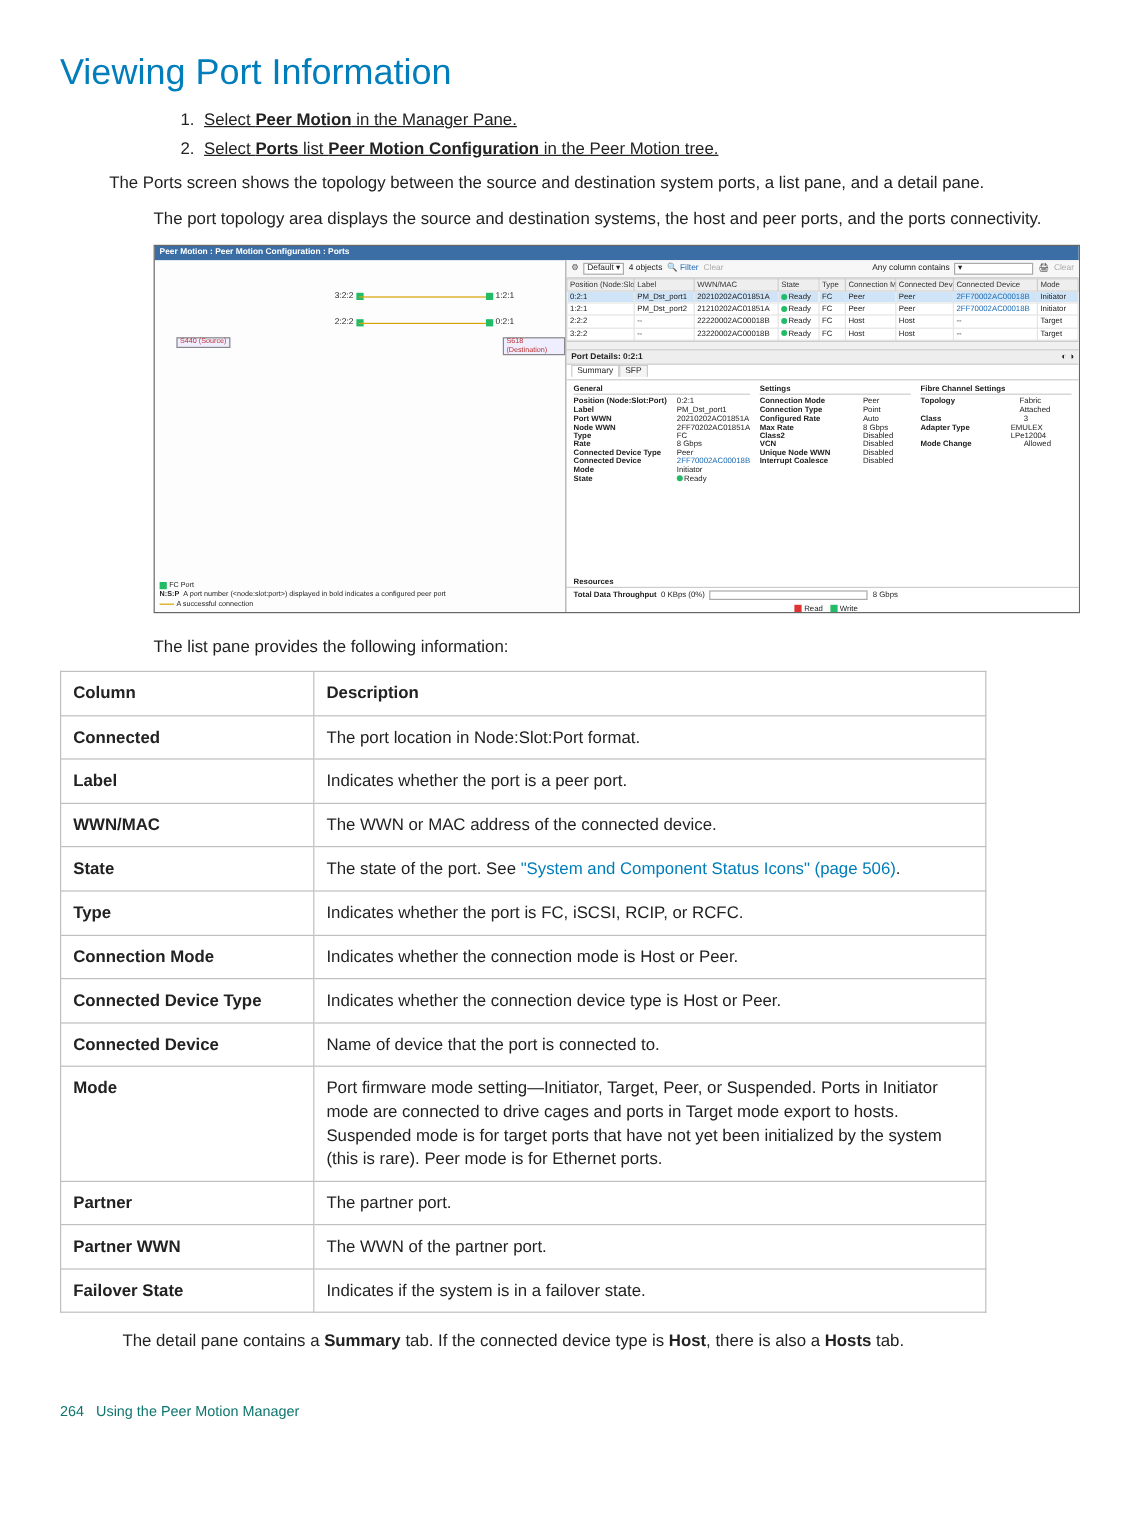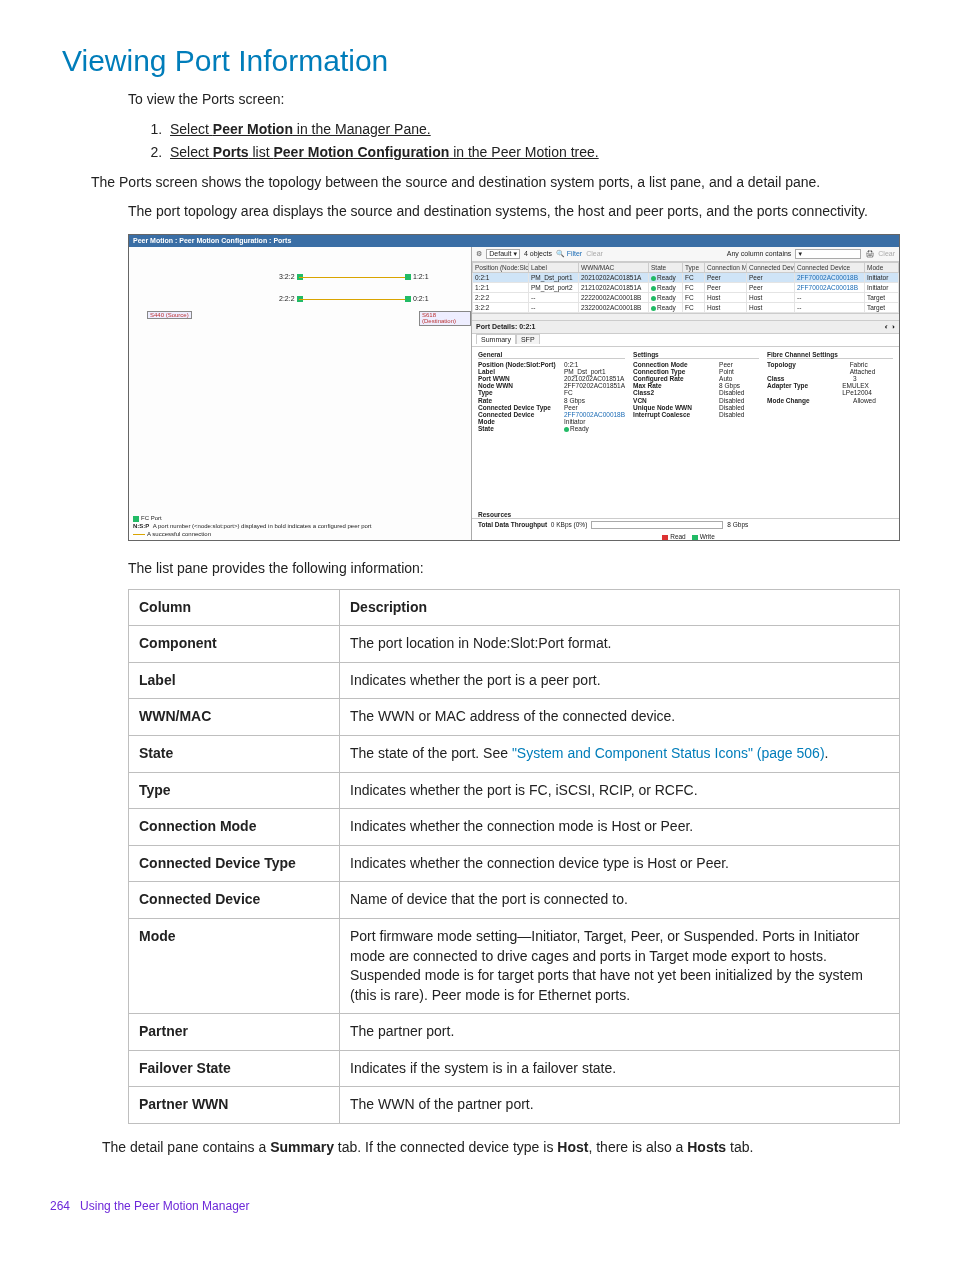--- a/index.html
+++ b/index.html
@@ -9,21 +9,21 @@
     margin: 0;
     padding: 40px 50px 30px 50px;
     width: 854px;
     line-height: 1.4;
   }
   h1 {
     font-family: "Segoe UI Light", "Helvetica Neue", Arial, sans-serif;
     font-weight: 300;
     font-size: 30px;
     color: #007dba;
-    margin: 0 0 8px 12px;
+    margin: 0 0 8px 0;
   }
   .content {
     margin-left: 78px;
   }
   p { margin: 6px 0 10px 0; }
   ol { margin: 4px 0 10px 0; padding-left: 38px; text-decoration: underline; }
   ol li { padding-left: 4px; margin-bottom: 4px; }
   .bold { font-weight: bold; }
   .screenshot {
     border: 1px solid #666;
@@ -177,31 +177,30 @@
     background: #fff;
     font-weight: bold;
   }
   table.info td.col1 {
     font-weight: bold;
     width: 190px;
   }
   a.doclink { color: #007dba; text-decoration: none; }
   .footer {
     font-size: 12px;
-    color: #6d28d9;
+    color: #0f766e;
     margin-top: 40px;
   }
 </style>
 </head>
 <body>
 
 <h1>Viewing Port Information</h1>
 
 <div class="content">
-  <p>To view the Ports screen:</p>
   <ol>
     <li>
       <span>Select </span><span class="bold">Peer Motion</span><span> in the Manager Pane.</span>
     </li>
     <li>
       <span>Select </span><span class="bold">Ports</span><span> list </span><span class="bold">Peer Motion Configuration</span><span> in the Peer Motion tree.</span>
     </li>
   </ol>
 </div>
 
@@ -444,30 +443,30 @@
       <div class="throughput">
         <b>Total Data Throughput</b>&nbsp;&nbsp;<span>0 KBps (0%)</span><span class="bar"></span><span>8 Gbps</span>
       </div>
       <div class="rw-legend"><span class="r"></span><span>Read</span><span class="w"></span><span>Write</span></div>
     </div>
   </div>
 </div>
 
 <p class="content" style="margin-left:78px;">The list pane provides the following information:</p>
 
-<table class="info content" style="margin-left:78px;width:772px;border-radius:29px;">
+<table class="info content" style="width:772px;border-radius:29px;">
   <thead>
     <tr>
       <th>Column</th>
       <th>Description</th>
     </tr>
   </thead>
   <tbody id="info-body">
       <tr>
-        <td class="col1">Component</td>
+        <td class="col1">Connected</td>
         <td>The port location in Node:Slot:Port format.</td>
       </tr>
       <tr>
         <td class="col1">Label</td>
         <td>Indicates whether the port is a peer port.</td>
       </tr>
       <tr>
         <td class="col1">WWN/MAC</td>
         <td>The WWN or MAC address of the connected device.</td>
       </tr>
@@ -493,26 +492,26 @@
       </tr>
       <tr>
         <td class="col1">Mode</td>
         <td>Port firmware mode setting—Initiator, Target, Peer, or Suspended. Ports in Initiator mode are connected to drive cages and ports in Target mode export to hosts. Suspended mode is for target ports that have not yet been initialized by the system (this is rare). Peer mode is for Ethernet ports.</td>
       </tr>
       <tr>
         <td class="col1">Partner</td>
         <td>The partner port.</td>
       </tr>
       <tr>
+        <td class="col1">Partner WWN</td>
+        <td>The WWN of the partner port.</td>
+      </tr>
+      <tr>
         <td class="col1">Failover State</td>
         <td>Indicates if the system is in a failover state.</td>
-      </tr>
-      <tr>
-        <td class="col1">Partner WWN</td>
-        <td>The WWN of the partner port.</td>
       </tr>
     </tbody>
 </table>
 
 <p class="content" style="margin-left:52px;">
   <span>The detail pane contains a </span><span class="bold">Summary</span><span> tab. If the connected device type is </span><span class="bold">Host</span><span>, there is also a </span><span class="bold">Hosts</span><span> tab.</span>
 </p>
 
 <div class="footer">
   <span>264</span>&nbsp;&nbsp;&nbsp;<span>Using the Peer Motion Manager</span>

